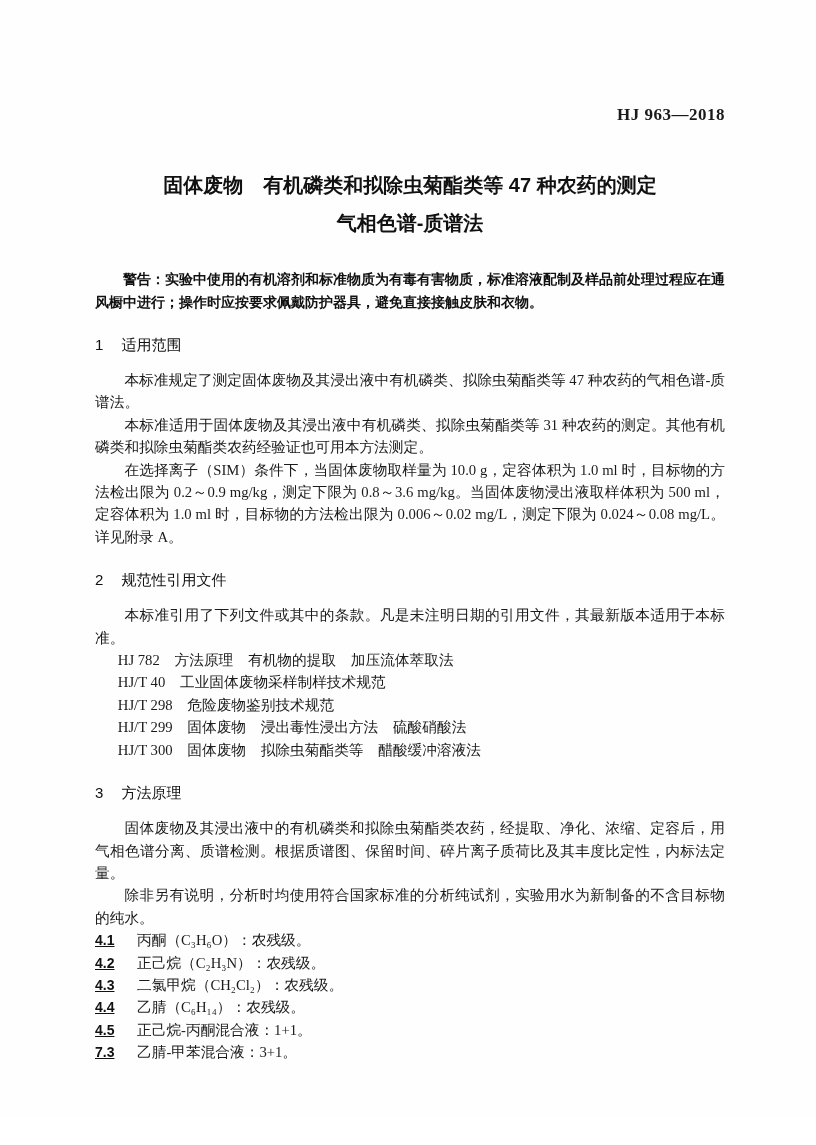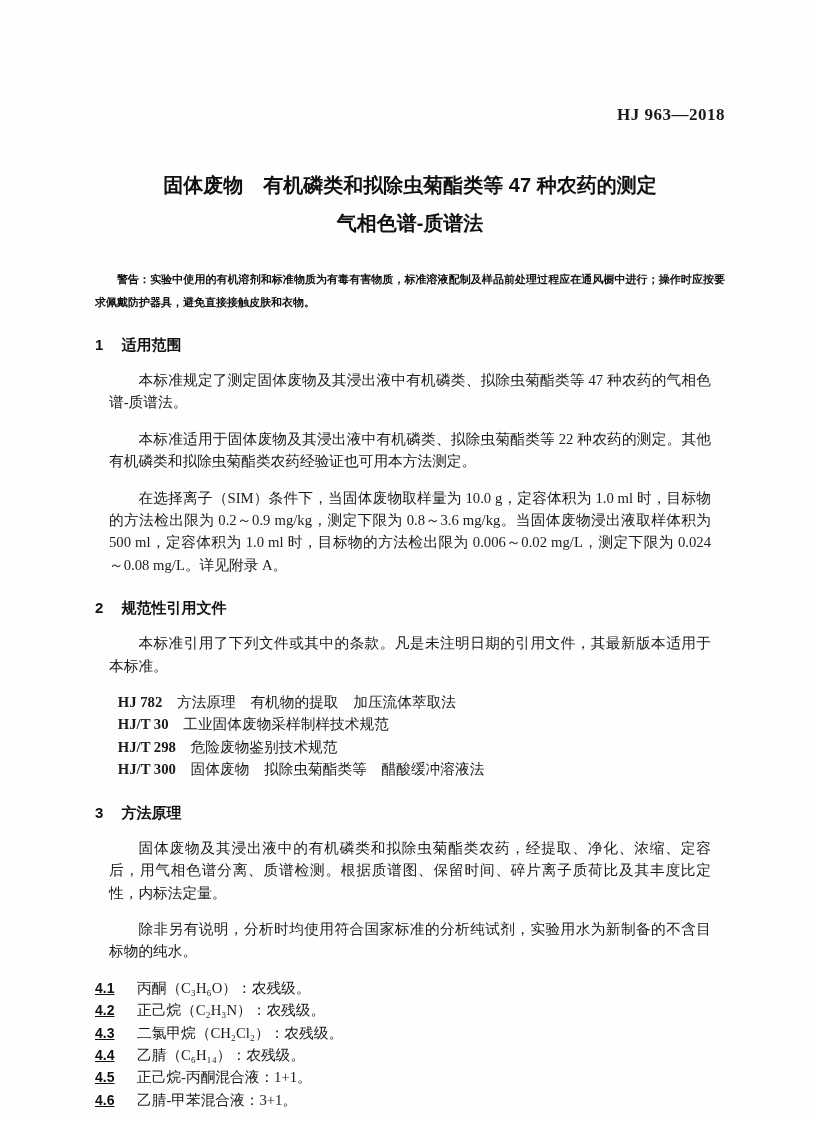--- a/index.html
+++ b/index.html
@@ -31,54 +31,54 @@
     font-weight: bold;
     font-size: 20px;
     line-height: 38px;
     font-family: "Liberation Sans", "DejaVu Sans", sans-serif;
     color: #111;
   }
 
   .warning {
     margin: 26px 0 0 0;
     font-weight: bold;
-    font-size: 11px;
+    font-size: 14px;
     line-height: 22.5px;
     text-indent: 2em;
     text-align: justify;
     font-family: "Liberation Sans", "DejaVu Sans", sans-serif;
     color: #111;
   }
 
   .sec-heading {
     margin: 22px 0 14px 0;
     font-size: 15px;
-    font-weight: bold;
+    font-weight: normal;
     line-height: 20px;
     font-family: "Liberation Sans", "DejaVu Sans", sans-serif;
     color: #111;
   }
   .sec-heading .sec-num { margin-right: 14px; }
 
   .para {
-    margin: 14px;
+    margin: 0;
     font-size: 14.7px;
     line-height: 22.4px;
     text-indent: 2em;
     text-align: justify;
   }
 
   .ref-list { margin: 0; }
   .ref-row {
     font-size: 14.7px;
     line-height: 22.4px;
     padding-left: 1.55em;
     white-space: nowrap;
   }
-  .ref-code { margin-right: 1em; font-weight: bold; }
+  .ref-code { margin-right: 1em; }
 
   .item-list { margin: 0; }
   .item-row {
     font-size: 14.7px;
     line-height: 22.4px;
   }
   .item-num {
     display: inline-block;
     width: 42px;
     font-weight: bold;
@@ -101,37 +101,40 @@
       <div>气相色谱-质谱法</div>
     </div>
 
     <p class="warning">警告：实验中使用的有机溶剂和标准物质为有毒有害物质，标准溶液配制及样品前处理过程应在通风橱中进行；操作时应按要求佩戴防护器具，避免直接接触皮肤和衣物。</p>
 
     <h2 class="sec-heading">
       <span class="sec-num">1</span>
       <span>适用范围</span>
     </h2>
     <p class="para">本标准规定了测定固体废物及其浸出液中有机磷类、拟除虫菊酯类等 47 种农药的气相色谱-质谱法。</p>
-    <p class="para">本标准适用于固体废物及其浸出液中有机磷类、拟除虫菊酯类等 22 种农药的测定。其他有机磷类和拟除虫菊酯类农药经验证也可用本方法测定。</p>
+    <p class="para">本标准适用于固体废物及其浸出液中有机磷类、拟除虫菊酯类等 31 种农药的测定。其他有机磷类和拟除虫菊酯类农药经验证也可用本方法测定。</p>
     <p class="para">在选择离子（SIM）条件下，当固体废物取样量为 10.0 g，定容体积为 1.0 ml 时，目标物的方法检出限为 0.2～0.9 mg/kg，测定下限为 0.8～3.6 mg/kg。当固体废物浸出液取样体积为 500 ml，定容体积为 1.0 ml 时，目标物的方法检出限为 0.006～0.02 mg/L，测定下限为 0.024～0.08 mg/L。详见附录 A。</p>
 
     <h2 class="sec-heading">
       <span class="sec-num">2</span>
       <span>规范性引用文件</span>
     </h2>
     <p class="para">本标准引用了下列文件或其中的条款。凡是未注明日期的引用文件，其最新版本适用于本标准。</p>
     <div class="ref-list">
       <div class="ref-row">
         <span class="ref-code">HJ 782</span><span class="ref-title">方法原理　有机物的提取　加压流体萃取法</span>
       </div>
       <div class="ref-row">
-        <span class="ref-code">HJ/T 30</span><span class="ref-title">工业固体废物采样制样技术规范</span>
+        <span class="ref-code">HJ/T 40</span><span class="ref-title">工业固体废物采样制样技术规范</span>
       </div>
       <div class="ref-row">
         <span class="ref-code">HJ/T 298</span><span class="ref-title">危险废物鉴别技术规范</span>
+      </div>
+      <div class="ref-row">
+        <span class="ref-code">HJ/T 299</span><span class="ref-title">固体废物　浸出毒性浸出方法　硫酸硝酸法</span>
       </div>
       <div class="ref-row">
         <span class="ref-code">HJ/T 300</span><span class="ref-title">固体废物　拟除虫菊酯类等　醋酸缓冲溶液法</span>
       </div>
     </div>
 
     <h2 class="sec-heading">
       <span class="sec-num">3</span>
       <span>方法原理</span>
     </h2>
@@ -148,18 +151,18 @@
       <div class="item-row">
         <span class="item-num">4.3</span><span>二氯甲烷（CH₂Cl₂）：农残级。</span>
       </div>
       <div class="item-row">
         <span class="item-num">4.4</span><span>乙腈（C₆H₁₄）：农残级。</span>
       </div>
       <div class="item-row">
         <span class="item-num">4.5</span><span>正己烷-丙酮混合液：1+1。</span>
       </div>
       <div class="item-row">
-        <span class="item-num">4.6</span><span>乙腈-甲苯混合液：3+1。</span>
+        <span class="item-num">7.3</span><span>乙腈-甲苯混合液：3+1。</span>
       </div>
     </div>
 
   </div>
 </div>
 
 </body></html>

